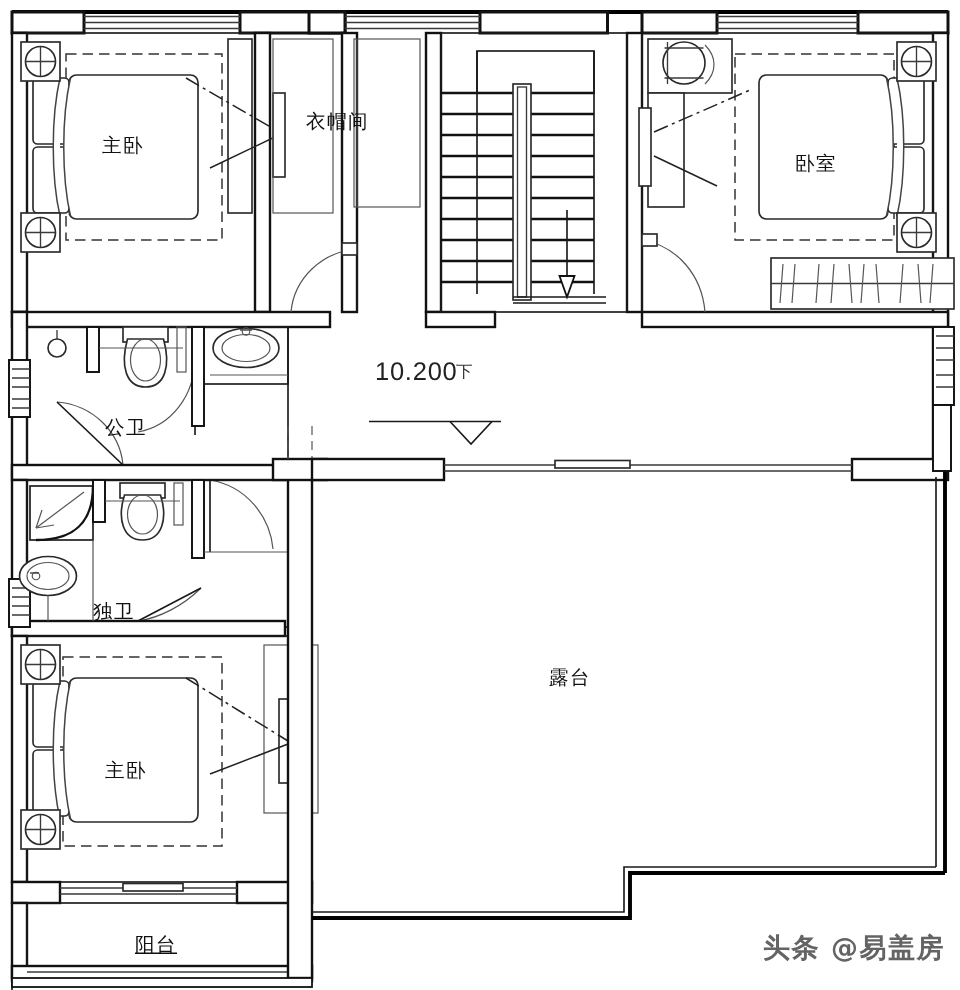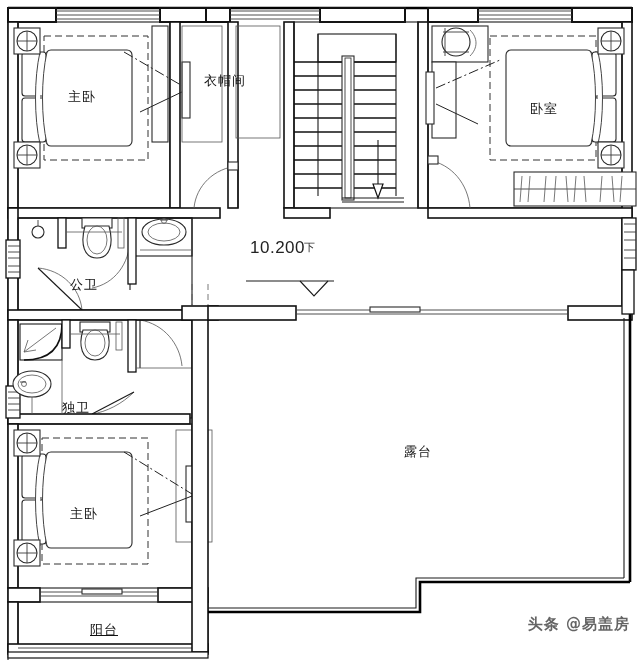--- a/index.html
+++ b/index.html
@@ -56,24 +56,24 @@
   .small-label {
     position: absolute;
     color: #333333;
     font-family: "DejaVu Sans", sans-serif;
     font-size: 11px;
     white-space: nowrap;
   }
   .watermark {
     position: absolute;
     right: 10px;
-    bottom: 26px;
+    bottom: 16px;
     color: #4a4a4a;
     font-family: "DejaVu Sans", sans-serif;
-    font-size: 15px;
+    font-size: 18px;
     font-weight: bold;
     letter-spacing: 1px;
     opacity: 0.85;
     white-space: nowrap;
   }
 </style>
 </head>
 <body>
 
 <div id="plan-root">
@@ -389,21 +389,21 @@
 
   </svg>
 
   <div class="room-label" style="left:68px;  top:88px;">主卧</div>
   <div class="room-label" style="left:204px; top:72px;">衣帽间</div>
   <div class="room-label" style="left:530px; top:100px;">卧室</div>
   <div class="room-label" style="left:70px;  top:276px;">公卫</div>
   <div class="room-label" style="left:62px;  top:371px;margin-top:28px;">独卫</div>
   <div class="room-label" style="left:70px;  top:505px;">主卧</div>
   <div class="room-label" style="left:90px;  top:621px;text-decoration:underline;">阳台</div>
-  <div class="room-label" style="left:366px; top:443px;margin-left:38px;">露台</div>
+  <div class="room-label" style="left:366px; top:443px;">露台</div>
 
   <div class="elev-text" style="left:250px; top:238px;">10.200</div>
 
   <div class="small-label" style="left:304px; top:240px;">下</div>
 
   <div class="watermark">头条 @易盖房</div>
 
 </div>
 
 </body></html>

